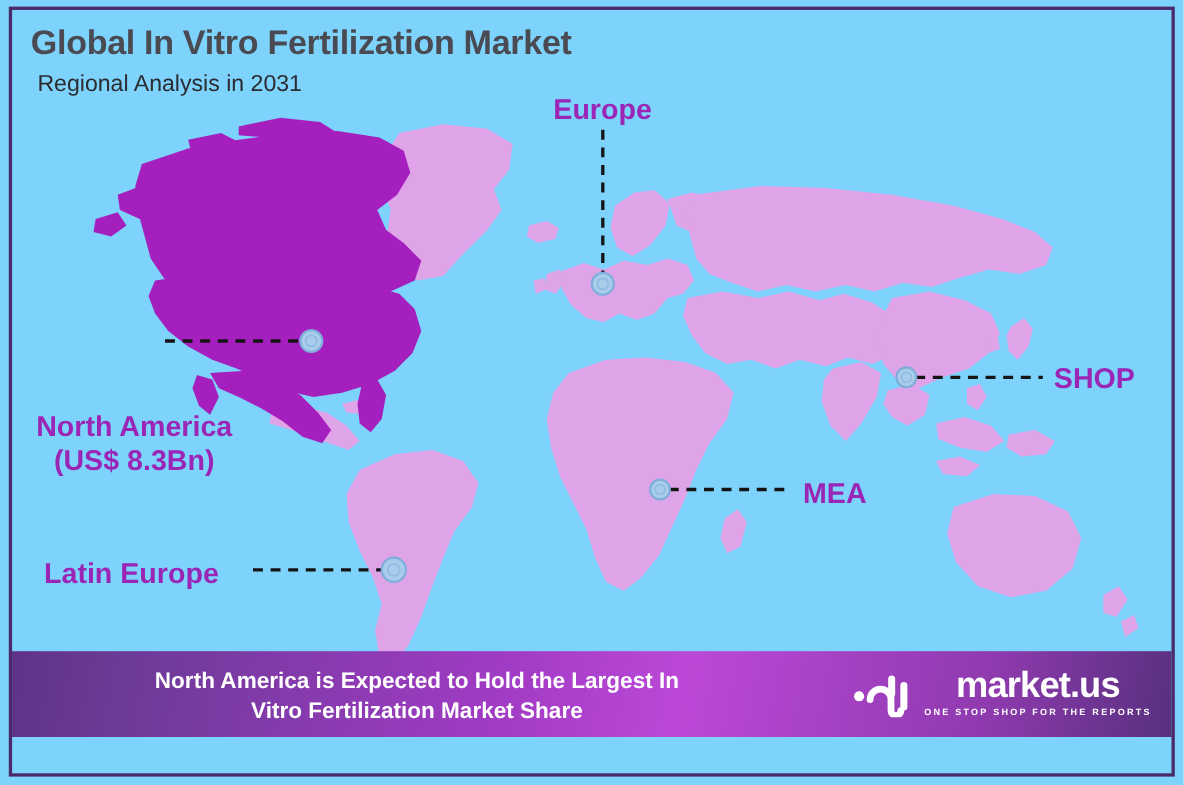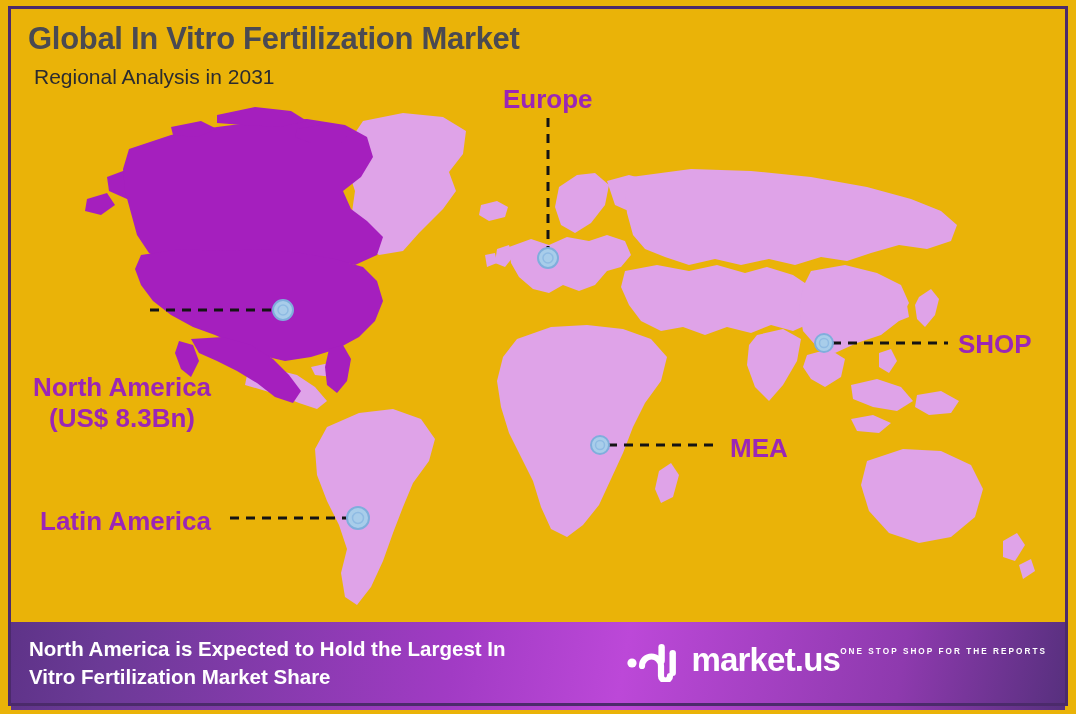--- a/index.html
+++ b/index.html
@@ -7,21 +7,21 @@
     background: #ffffff;
   }
   body {
     width: 1076px; height: 714px;
     font-family: "Liberation Sans", sans-serif;
     overflow: hidden;
   }
   #infographic {
     position: relative;
     width: 1076px; height: 714px;
-    background: #eab308;
+    background: #7dd3fc;
     box-sizing: border-box;
     text-decoration: underline;
   }
   
   .frame {
     position: absolute;
     left: 8px; top: 6px;
     width: 1060px; height: 700px;
     border: 3px solid #4b2a6b;
     box-sizing: border-box;
@@ -89,47 +89,48 @@
     position: absolute;
     left: 0; top: 0;
     width: 1076px; height: 714px;
     z-index: 22;
     pointer-events: none;
   }
 
   
   .banner {
     position: absolute;
-    left: 11px; top: 622px;
-    width: 1054px; height: 88px;
+    left: 11px; top: 592px;
+    width: 1054px; height: 78px;
     background: linear-gradient(100deg,
                 #5e3388 0%, #6b3a96 9%,
                 #a13bc4 42%, #bc48d8 58%,
                 #8e3aae 84%, #57307e 100%);
     z-index: 30;
     overflow: hidden;
+    text-align: center;
   }
   .banner-text {
     position: absolute;
     left: 18px; top: 13px;
     color: #ffffff;
     font-weight: bold;
     font-size: 20.5px;
     line-height: 1.35;
     width: 700px;
   }
   .logo {
     position: absolute;
     right: 18px; top: 14px;
     display: flex;
     align-items: center;
     gap: 9px;
   }
   .logo-mark { width: 56px; height: 46px; display:block; }
-  .logo-text-block { display: flex; }
+  .logo-text-block { display: flex; flex-direction: column; }
   .logo-word {
     color: #ffffff;
     font-weight: bold;
     font-size: 33px;
     line-height: 1;
     letter-spacing: -0.8px;
   }
   .logo-tag {
     color: #ffffff;
     font-size: 8.2px;
@@ -244,21 +245,21 @@
     </g>
   </svg>
 
   <div class="region-label na">
     <div>North America</div>
     <div>(US$ 8.3Bn)</div>
   </div>
   <div class="region-label europe">Europe</div>
   <div class="region-label apac">SHOP</div>
   <div class="region-label mea">MEA</div>
-  <div class="region-label latam">Latin America</div>
+  <div class="region-label latam">Latin Europe</div>
 
   <div class="banner">
     <div class="banner-text">
       <div>North America is Expected to Hold the Largest In</div>
       <div>Vitro Fertilization Market Share</div>
     </div>
     <div class="logo">
       <svg class="logo-mark" viewBox="0 0 56 46" xmlns="http://www.w3.org/2000/svg">
         <circle cx="6" cy="27" r="4.6" fill="#ffffff"></circle>
         <path d="M16 30 a9.5 9.5 0 0 1 19 0 v10 a4.5 4.5 0 0 0 9 0" fill="none" stroke="#ffffff" stroke-width="6.2" stroke-linecap="round"></path>

